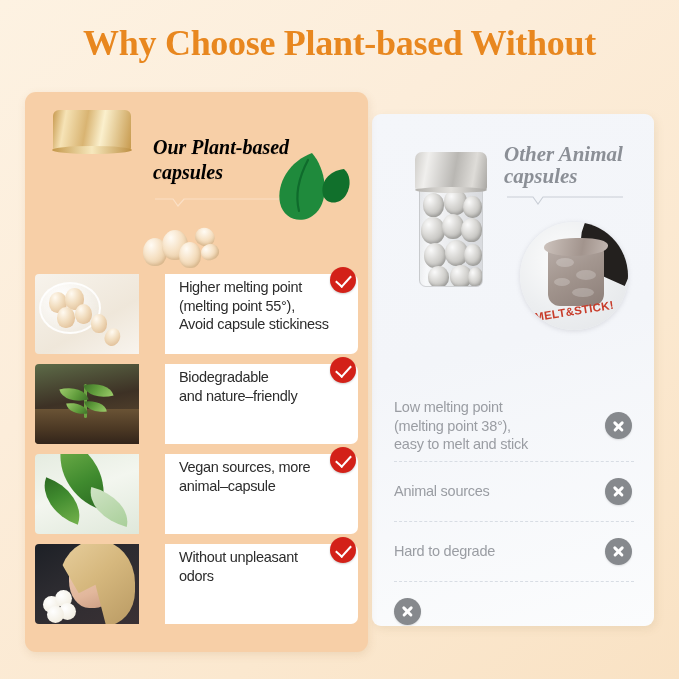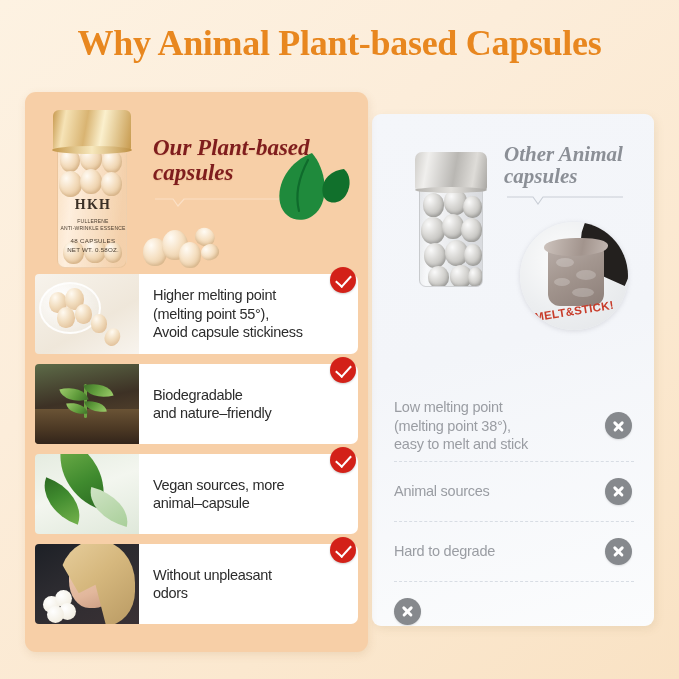--- a/index.html
+++ b/index.html
@@ -209,23 +209,23 @@
   }
 
   .our-heading {
     position: absolute;
     left: 128px;
     top: 43px;
     width: 208px;
     font-family: "Liberation Serif", serif;
     font-style: italic;
     font-weight: bold;
-    font-size: 23px;
+    font-size: 20px;
     line-height: 25px;
-    color: #7f1d1d;
+    color: #000000;
     text-shadow: 0 1px 1px rgba(190,130,80,.18);
   }
   .our-divider {
     position: absolute;
     left: 130px;
     top: 104px;
     width: 135px;
     height: 12px;
   }
 
@@ -318,22 +318,22 @@
     width: 104px;
     border-radius: 4px 0 0 4px;
     overflow: hidden;
     position: relative;
   }
   .l-body {
     flex: 1 1 auto;
     background: #ffffff;
     border-radius: 0 7px 7px 0;
     display: flex;
-    align-items: center;
     padding: 4px 26px 4px 14px;
+    margin-left: 26px;
   }
   .l-text {
     font-size: 14.5px;
     line-height: 18.5px;
     color: #2c2c2c;
     letter-spacing: -0.3px;
     white-space: pre-line;
   }
   .check-badge {
     position: absolute;
@@ -404,21 +404,21 @@
     position:absolute; left:8px; bottom:2px; width:34px; height:32px;
   }
   .tw-petal {
     position:absolute; width:17px; height:17px; border-radius:50%;
     background: radial-gradient(circle at 35% 32%, #ffffff 0%, #f3efe4 70%, #ddd7c6 100%);
   }
 </style>
 </head>
 <body>
 
-<div class="page-title">Why Animal Plant-based Capsules</div>
+<div class="page-title">Why Choose Plant-based Without</div>
 
 <div class="right-panel">
 
   <div class="grey-bottle">
     <div class="gb-body">
       <span class="gb-pill" style="left:3px;  top:6px;  width:21px; height:24px;"></span>
       <span class="gb-pill" style="left:24px; top:2px;  width:23px; height:26px;"></span>
       <span class="gb-pill" style="left:43px; top:9px;  width:19px; height:22px;"></span>
       <span class="gb-pill" style="left:1px;  top:30px; width:24px; height:27px;"></span>
       <span class="gb-pill" style="left:22px; top:27px; width:22px; height:25px;"></span>
@@ -466,36 +466,20 @@
     </div>
     <div class="r-row">
       <div class="x-badge"></div>
     </div>
   </div>
 </div>
 
 <div class="left-panel">
 
   <div class="gold-bottle">
-    <div class="bt-body">
-      <span class="bt-pill" style="left:2px;  top:4px;  width:20px; height:23px;"></span>
-      <span class="bt-pill" style="left:22px; top:1px;  width:22px; height:25px;"></span>
-      <span class="bt-pill" style="left:44px; top:5px;  width:20px; height:23px;"></span>
-      <span class="bt-pill" style="left:1px;  top:26px; width:23px; height:26px;"></span>
-      <span class="bt-pill" style="left:22px; top:24px; width:22px; height:25px;"></span>
-      <span class="bt-pill" style="left:43px; top:27px; width:21px; height:24px;"></span>
-      <span class="bt-pill" style="left:5px;  top:96px; width:21px; height:23px;"></span>
-      <span class="bt-pill" style="left:26px; top:94px; width:22px; height:24px;"></span>
-      <span class="bt-pill" style="left:46px; top:97px; width:18px; height:21px;"></span>
-      <div class="bt-brand">HKH</div>
-      <div class="bt-line1">FULLERENE</div>
-      <div class="bt-line2">ANTI-WRINKLE ESSENCE</div>
-      <div class="bt-line3">48 CAPSULES</div>
-      <div class="bt-line4">NET WT. 0.58OZ.</div>
-    </div>
     <div class="bt-cap"></div>
   </div>
 
   <div class="gold-cluster">
     <span class="gc-pill" style="left:0px;  top:18px; width:24px; height:28px;"></span>
     <span class="gc-pill" style="left:19px; top:10px; width:26px; height:30px;"></span>
     <span class="gc-pill" style="left:36px; top:22px; width:22px; height:26px;"></span>
     <span class="gc-pill" style="left:52px; top:8px;  width:20px; height:18px; transform:rotate(28deg);"></span>
     <span class="gc-pill" style="left:58px; top:24px; width:18px; height:16px; transform:rotate(-20deg);"></span>
   </div>

